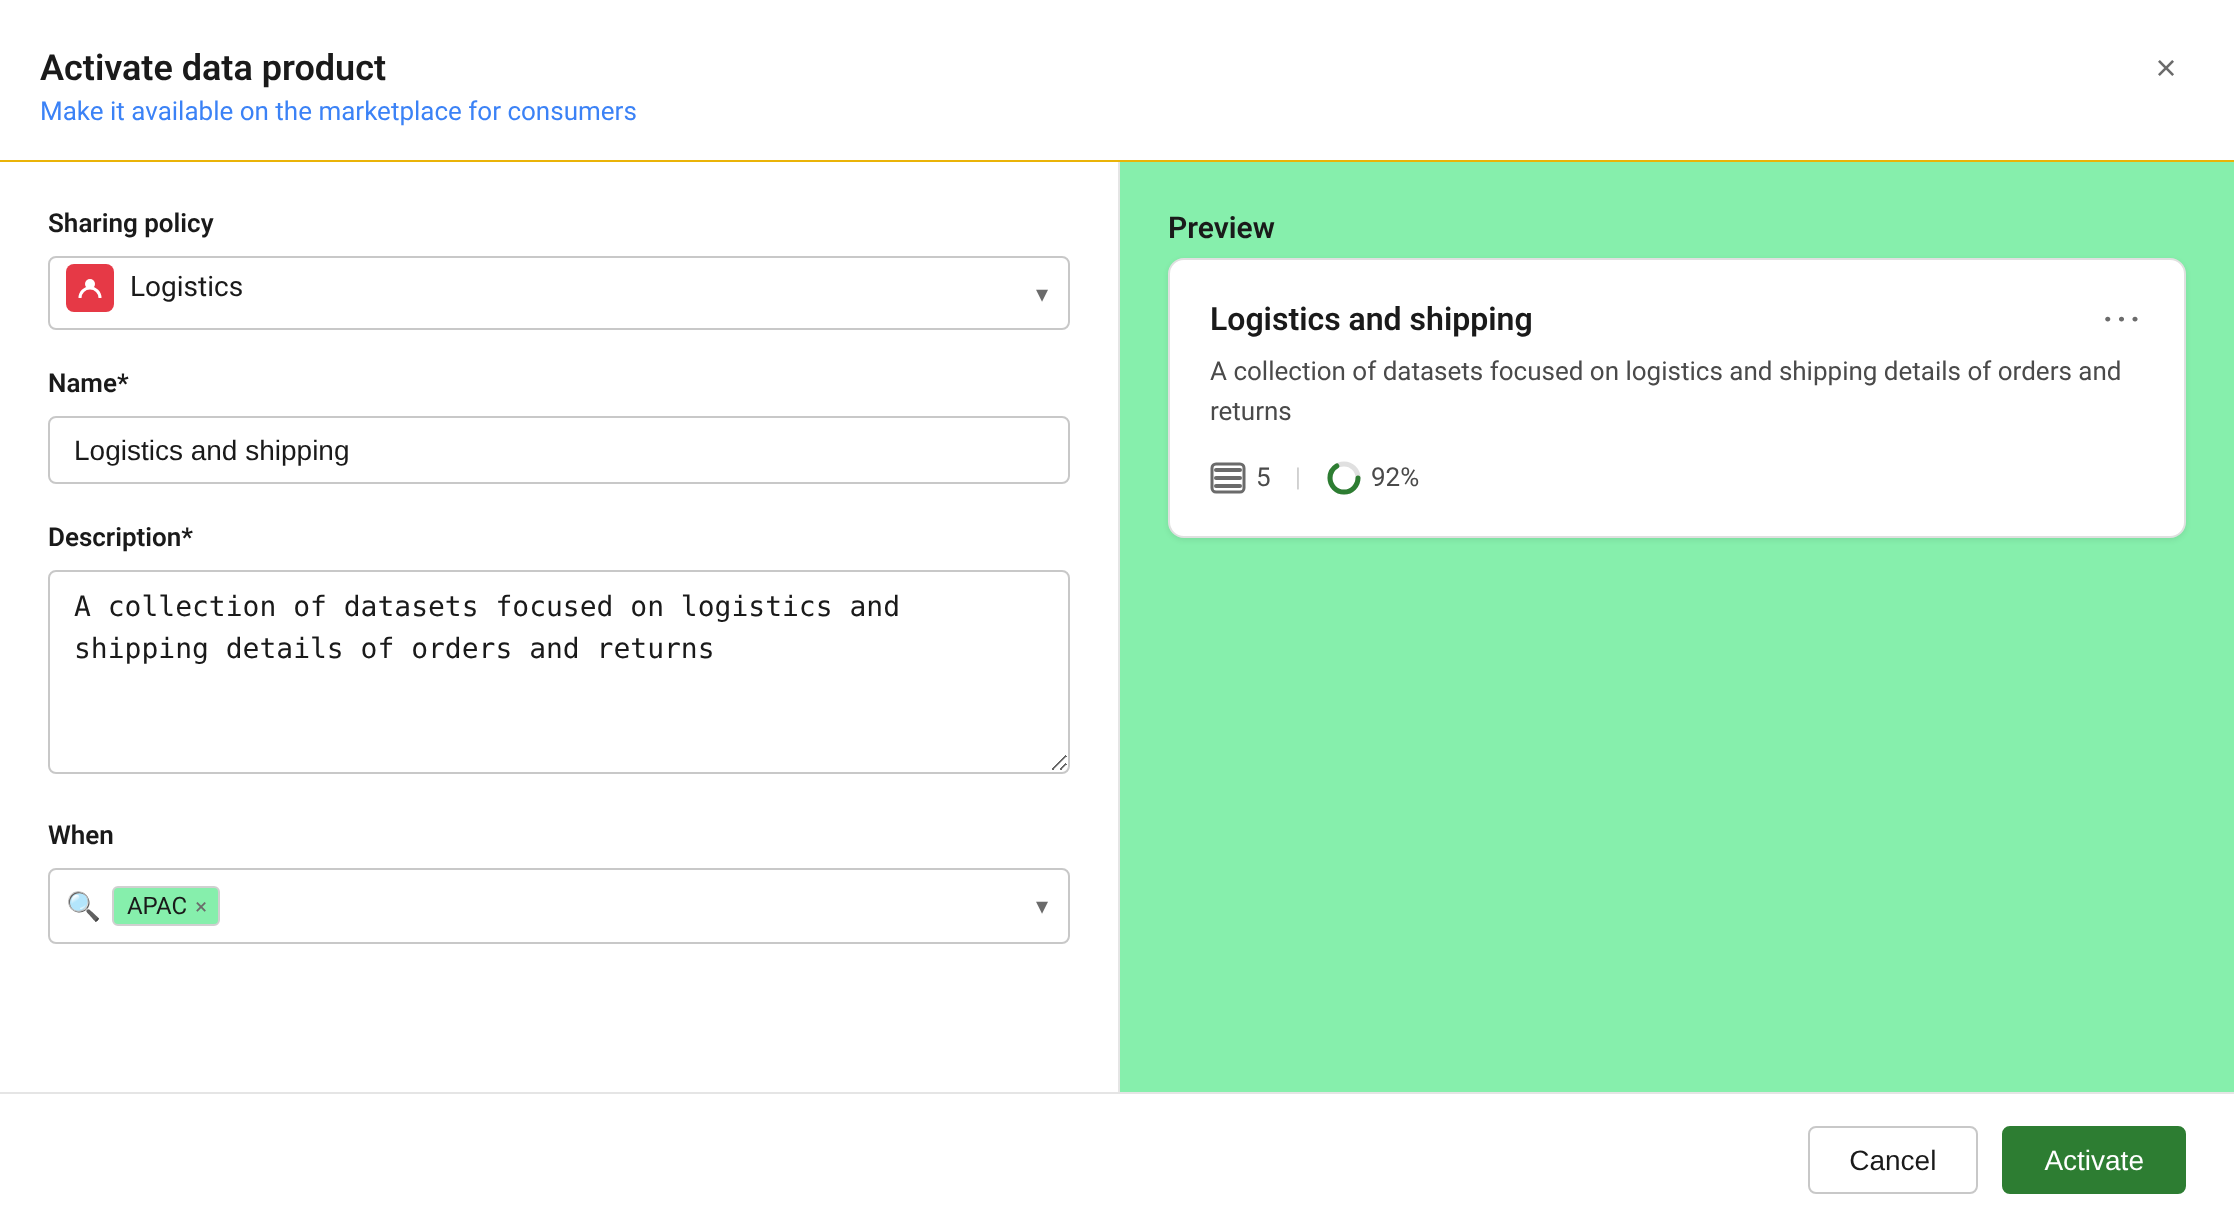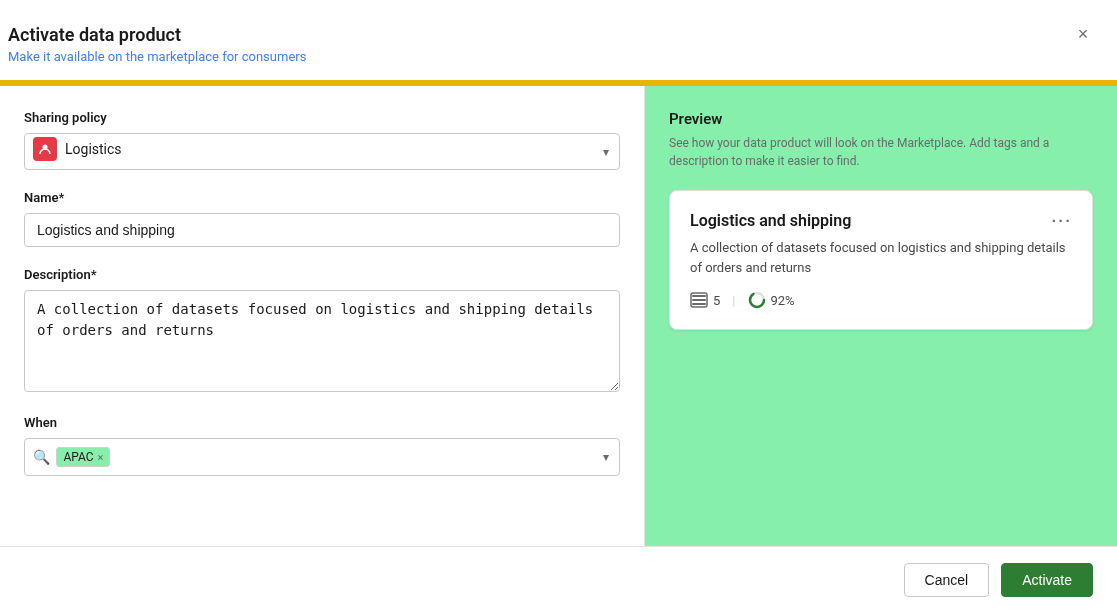--- a/index.html
+++ b/index.html
@@ -11,22 +11,22 @@
     }
     .modal {
       width: 1117px;
       min-height: 613px;
       background: #fff;
       display: flex;
       flex-direction: column;
       position: relative;
     }
     .modal-header {
-      padding: 24px 24px 16px 8px;
-      border-bottom: 6px solid #eab308;
+      padding: 24px 24px 16px 20px;
+      border-bottom: 1px solid #eab308;
       position: relative;
     }
     .modal-title {
       font-size: 18px;
       font-weight: 600;
       color: #1a1a1a;
       margin-bottom: 4px;
     }
     .modal-subtitle {
       font-size: 13px;
@@ -46,21 +46,21 @@
       justify-content: center;
       width: 28px;
       height: 28px;
     }
     .modal-body {
       display: flex;
       flex: 1;
       padding: 0;
     }
     .left-panel {
-      width: 645px;
+      width: 560px;
       padding: 24px 24px;
       border-right: 1px solid #e5e5e5;
     }
     .right-panel {
       flex: 1;
       padding: 24px 24px;
       background: #86efac;
     }
     .field-group {
       margin-bottom: 20px;
@@ -296,21 +296,20 @@
             <span>APAC</span>
             <span class="tag-remove">×</span>
           </div>
           <span class="select-chevron">▾</span>
         </div>
       </div>
     </div>
 
     <div class="right-panel">
       <div class="preview-title">Preview</div>
-      <div class="preview-subtitle">See how your data product will look on the Marketplace. Add tags and a description to make it easier to find.</div>
 
       <div class="preview-card">
         <div class="card-header">
           <div class="card-title">Logistics and shipping</div>
           <div class="card-menu">···</div>
         </div>
         <div class="card-description">A collection of datasets focused on logistics and shipping details of orders and returns</div>
         <div class="card-stats">
           <div class="stat-item">
             <svg width="18" height="18" viewBox="0 0 18 18" fill="none">

